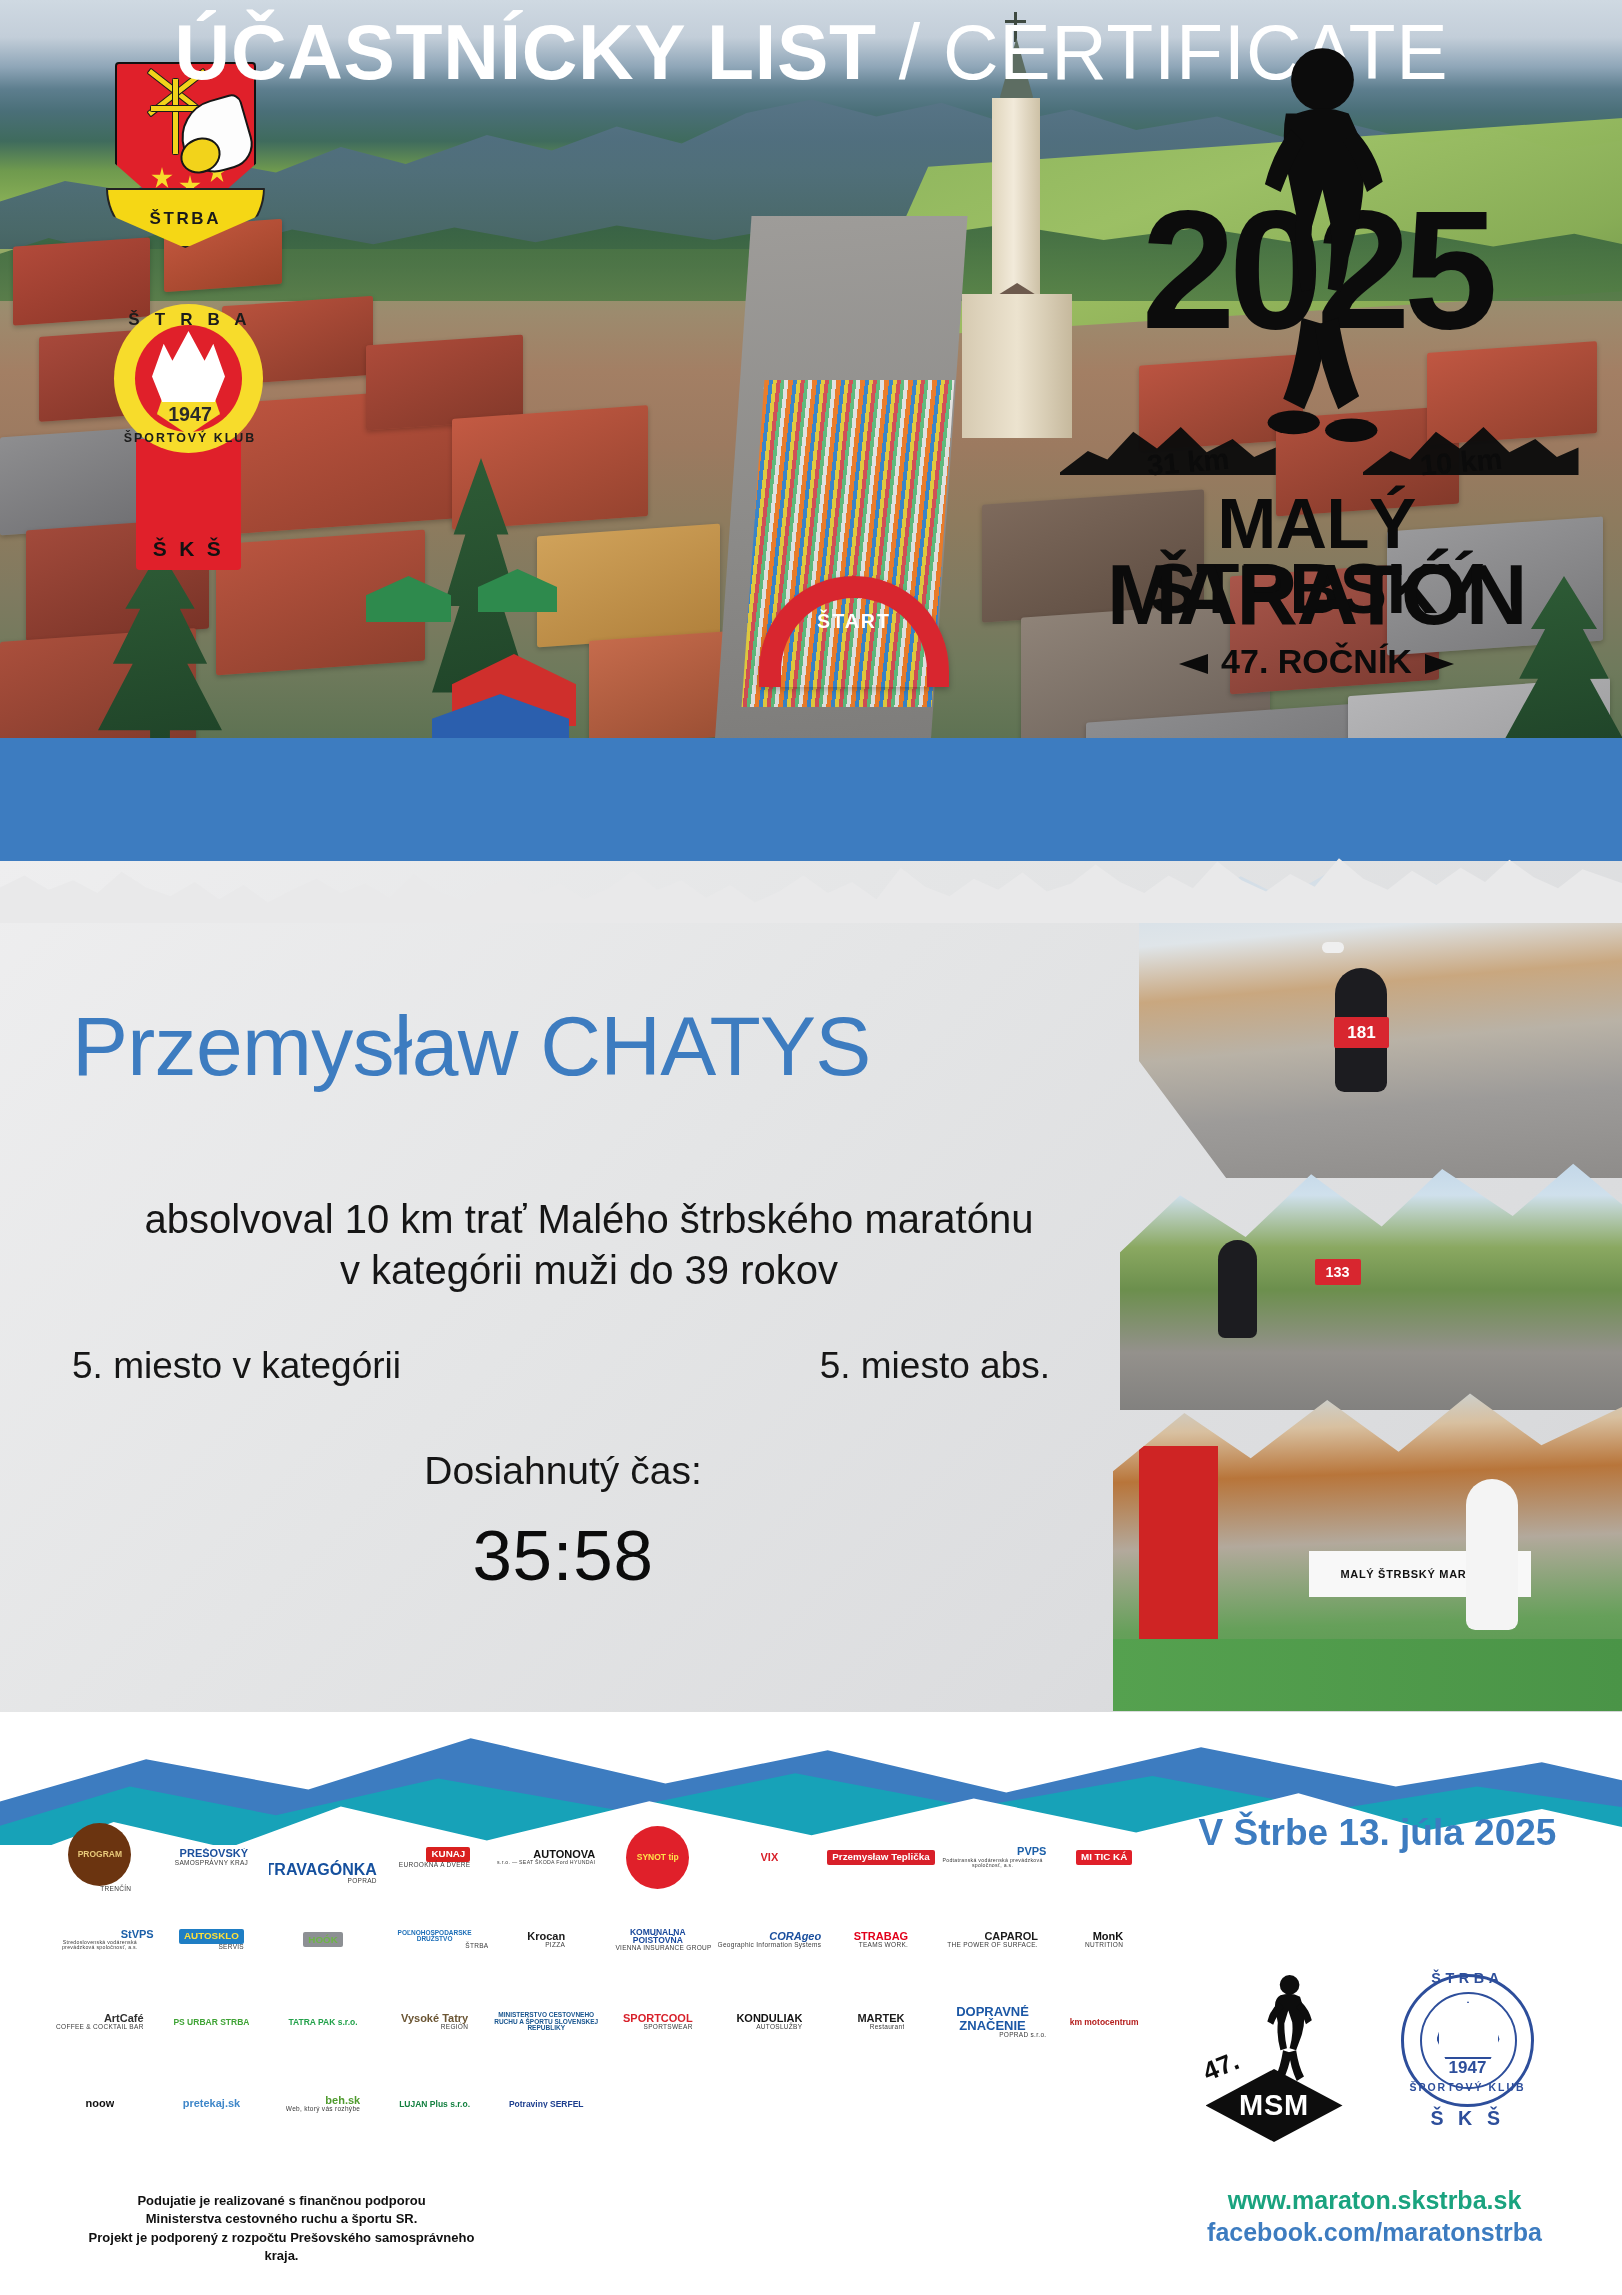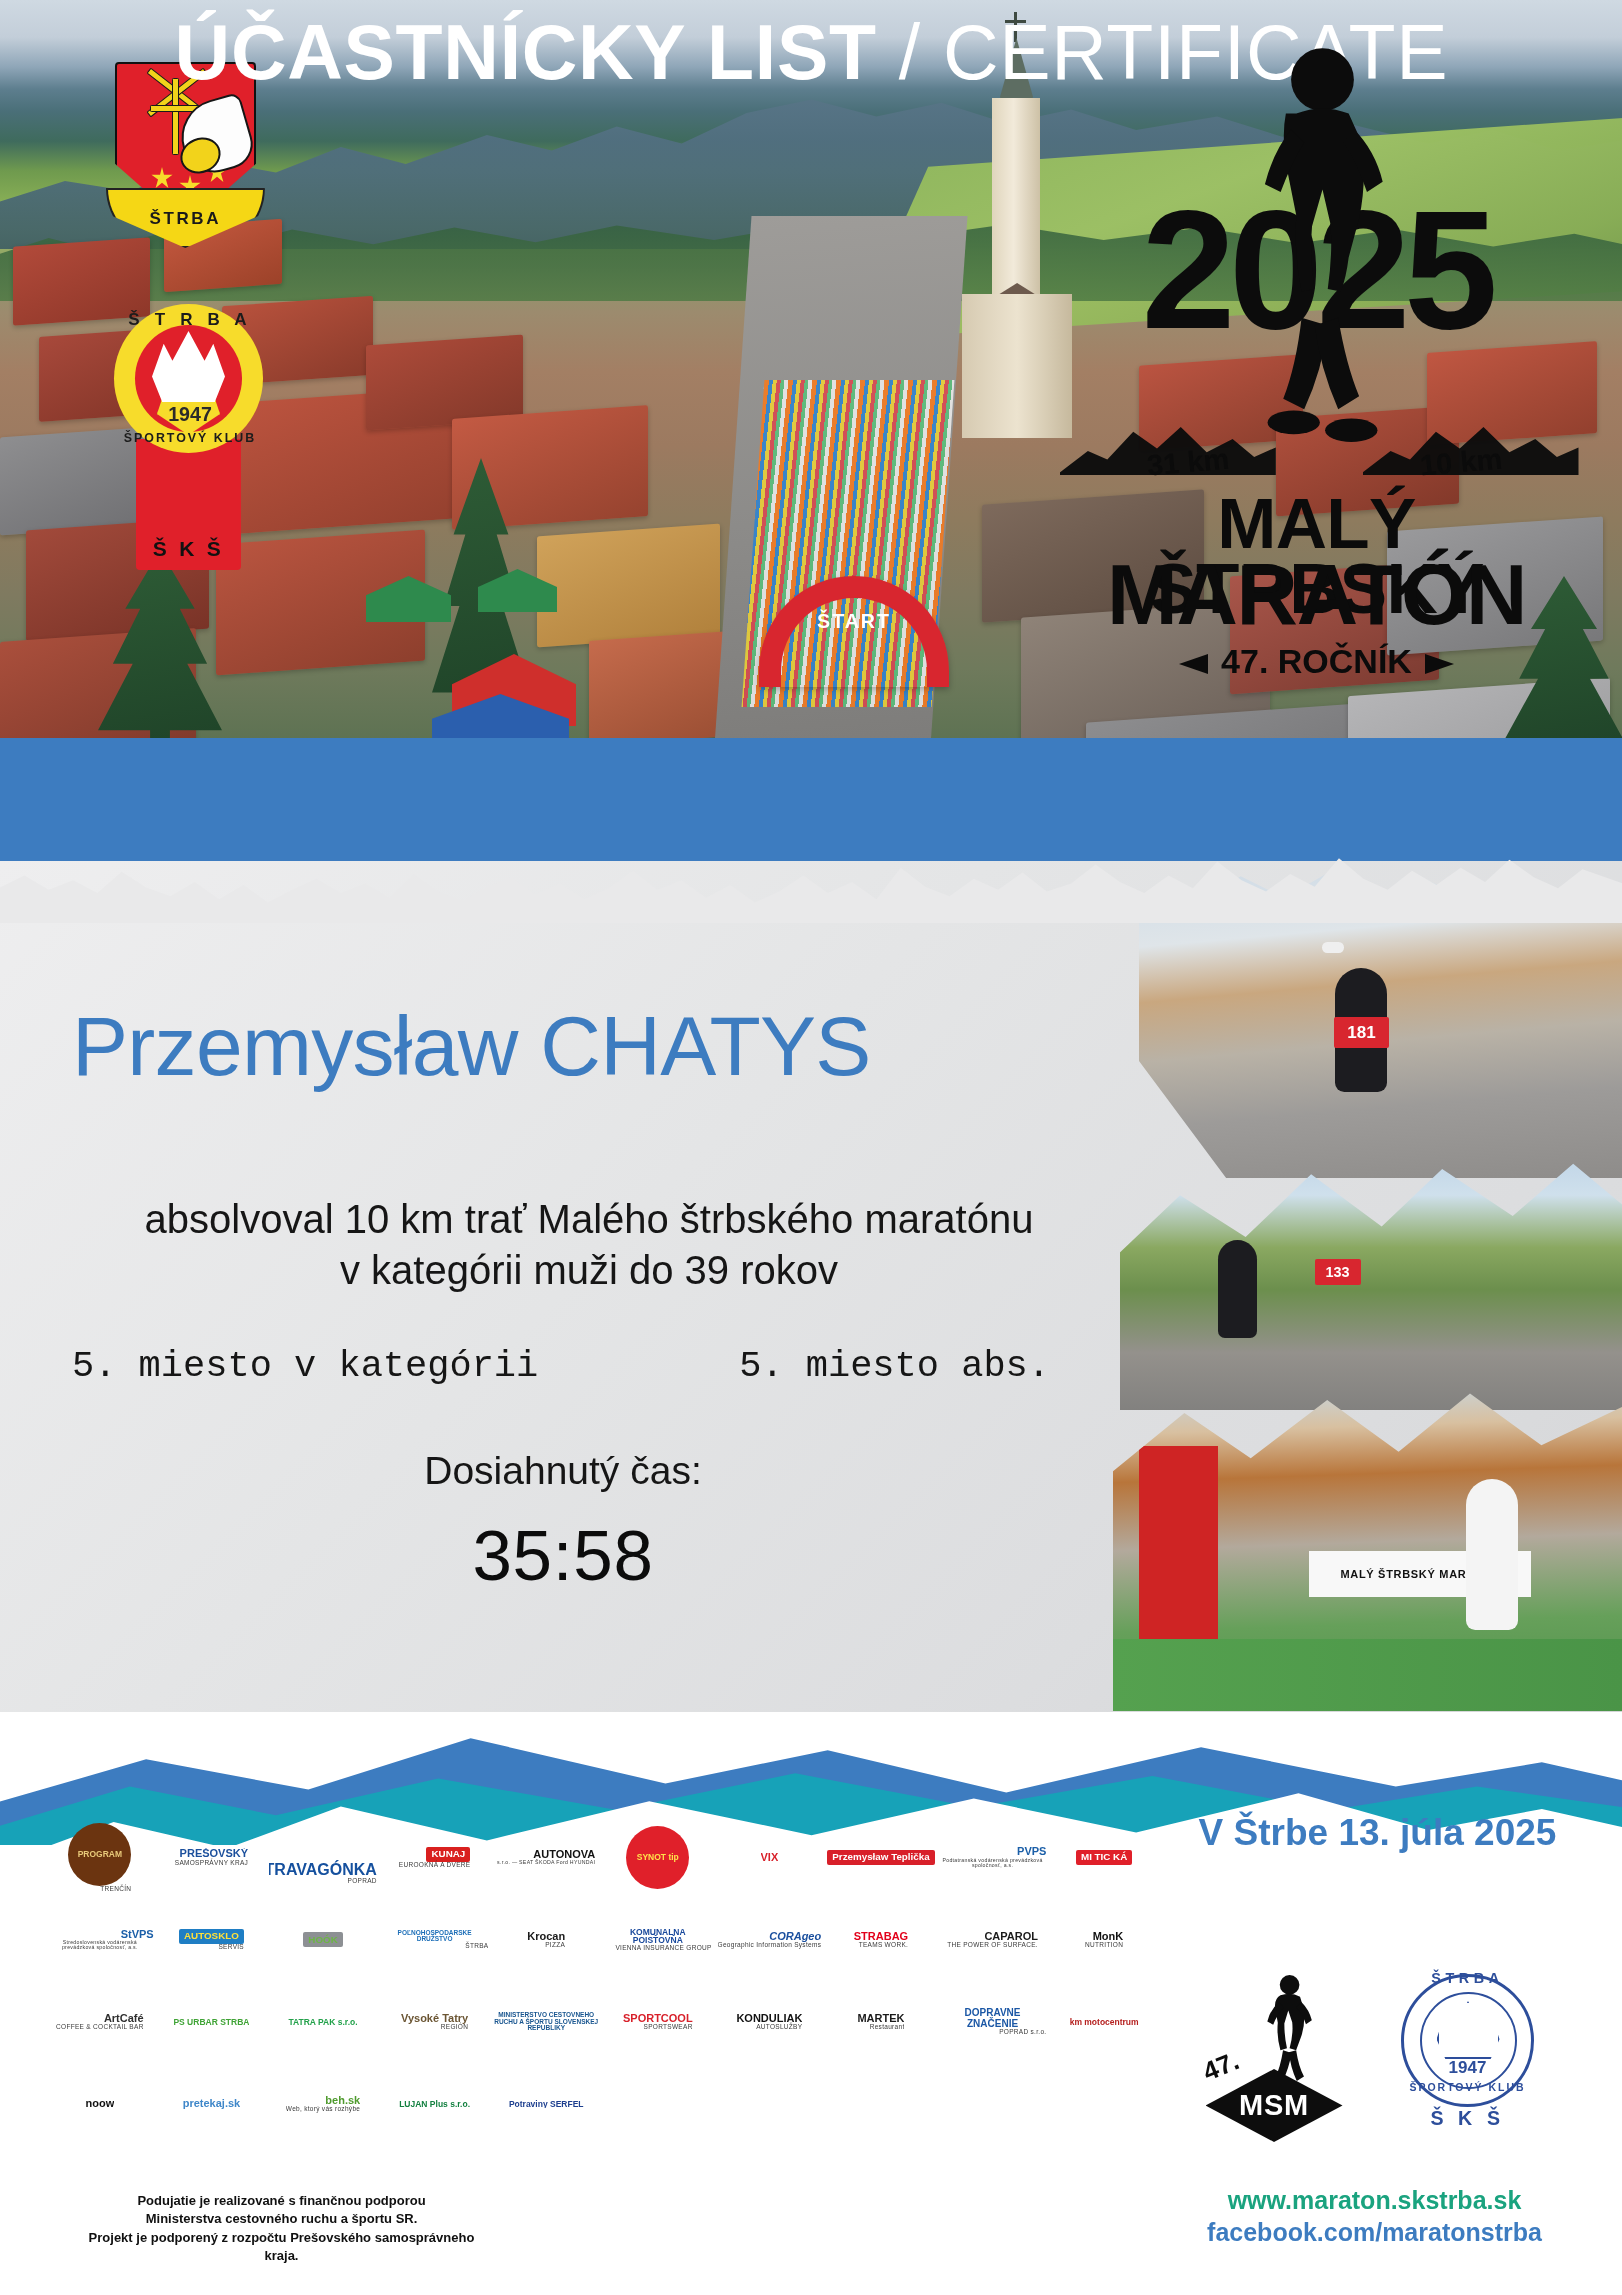--- a/index.html
+++ b/index.html
@@ -333,21 +333,21 @@
   .cert-desc {
     position: absolute; left: 59px; top: 1194px; width: 1060px;
     text-align: center;
     font-size: 40px; line-height: 1.28;
     color: #161616; font-weight: 400;
     z-index: 7;
   }
   .place-row {
     position: absolute; left: 72px; top: 1345px; width: 1040px;
     display: flex; justify-content: space-between;
-    font-size: 37px; color: #161616; z-index: 7; font-family: Liberation Mono, monospace;
+    font-size: 37px; color: #161616; z-index: 7;
   }
   .place-row .rgt { padding-right: 62px; }
   .time-label {
     position: absolute; left: 59px; top: 1449px; width: 1008px;
     text-align: center; font-size: 39px; color:#161616; z-index: 7;
   }
   .time-value {
     position: absolute; left: 59px; top: 1515px; width: 1008px;
     text-align: center; font-size: 71px; color:#0c0c0c; z-index: 7;
     letter-spacing: 0.7px;
@@ -758,21 +758,21 @@
       </div>
       <div class="logo">
         <div class="nm" style="color: rgb(17, 17, 17); font-size: 11px;">KONDULIAK</div>
         <div class="sub" style="color: rgb(58, 58, 58); font-size: 6.5px;">AUTOSLUŽBY</div>
       </div>
       <div class="logo">
         <div class="nm" style="color: rgb(26, 26, 26); font-size: 11px;">MARTEK</div>
         <div class="sub" style="color: rgb(58, 58, 58); font-size: 6.5px;">Restaurant</div>
       </div>
       <div class="logo">
-        <div class="nm" style="color: rgb(27, 87, 165); font-size: 10px;">DOPRAVNÉ ZNAČENIE</div>
+        <div class="nm" style="color: rgb(27, 87, 165); font-size: 13px;">DOPRAVNÉ ZNAČENIE</div>
         <div class="sub" style="color: rgb(58, 58, 58); font-size: 6.5px;">POPRAD s.r.o.</div>
       </div>
       <div class="logo">
         <div class="nm" style="color: rgb(181, 32, 31); font-size: 8.5px;">km motocentrum</div>
       </div>
       <div class="logo">
         <div class="nm" style="color: rgb(17, 17, 17); font-size: 11px;">noow</div>
       </div>
       <div class="logo">
         <div class="nm" style="color: rgb(63, 135, 201); font-size: 11px;">pretekaj.sk</div>

